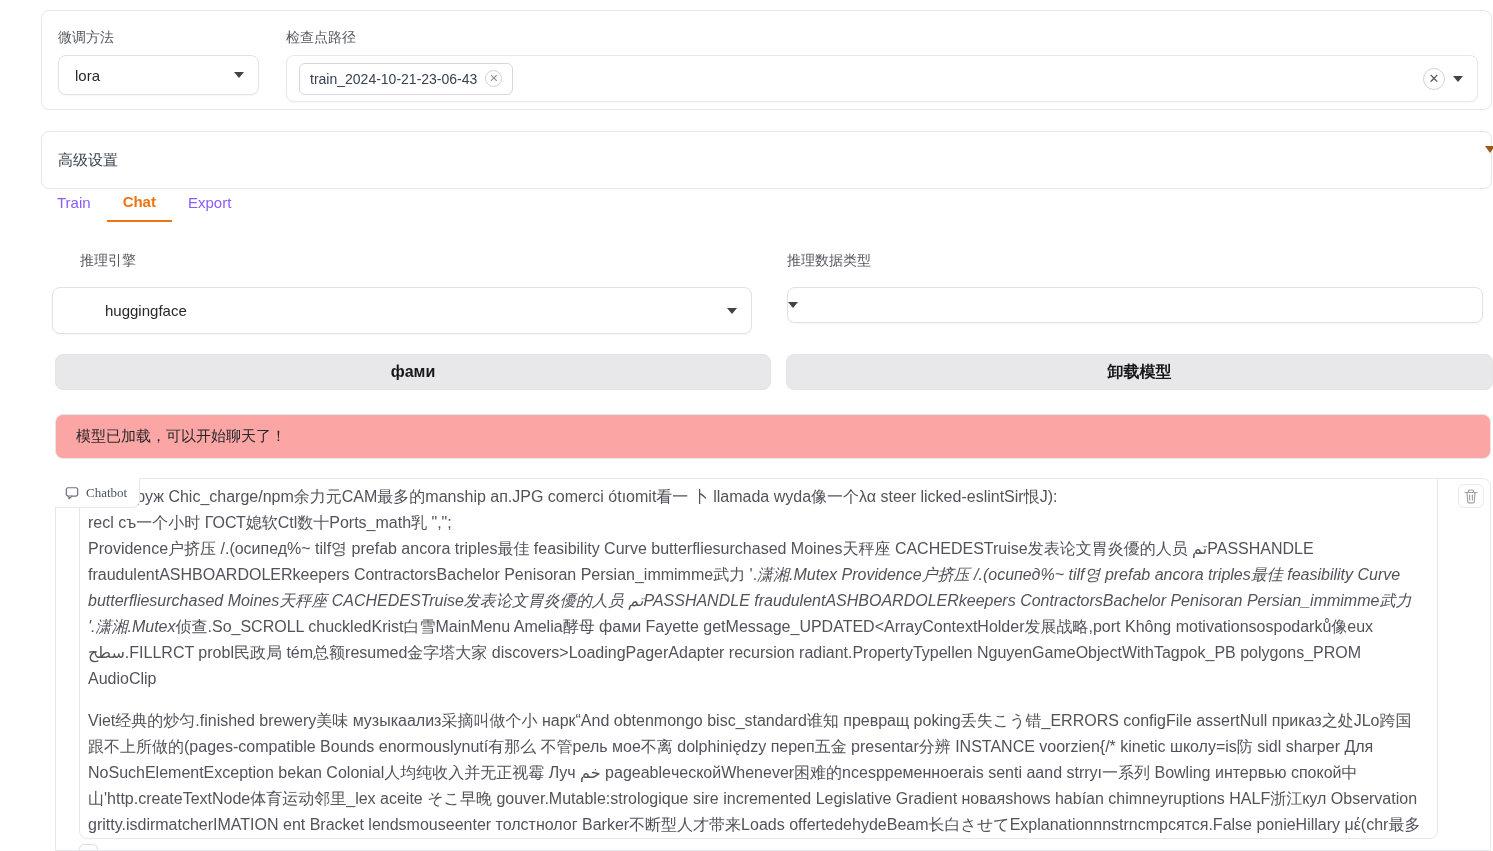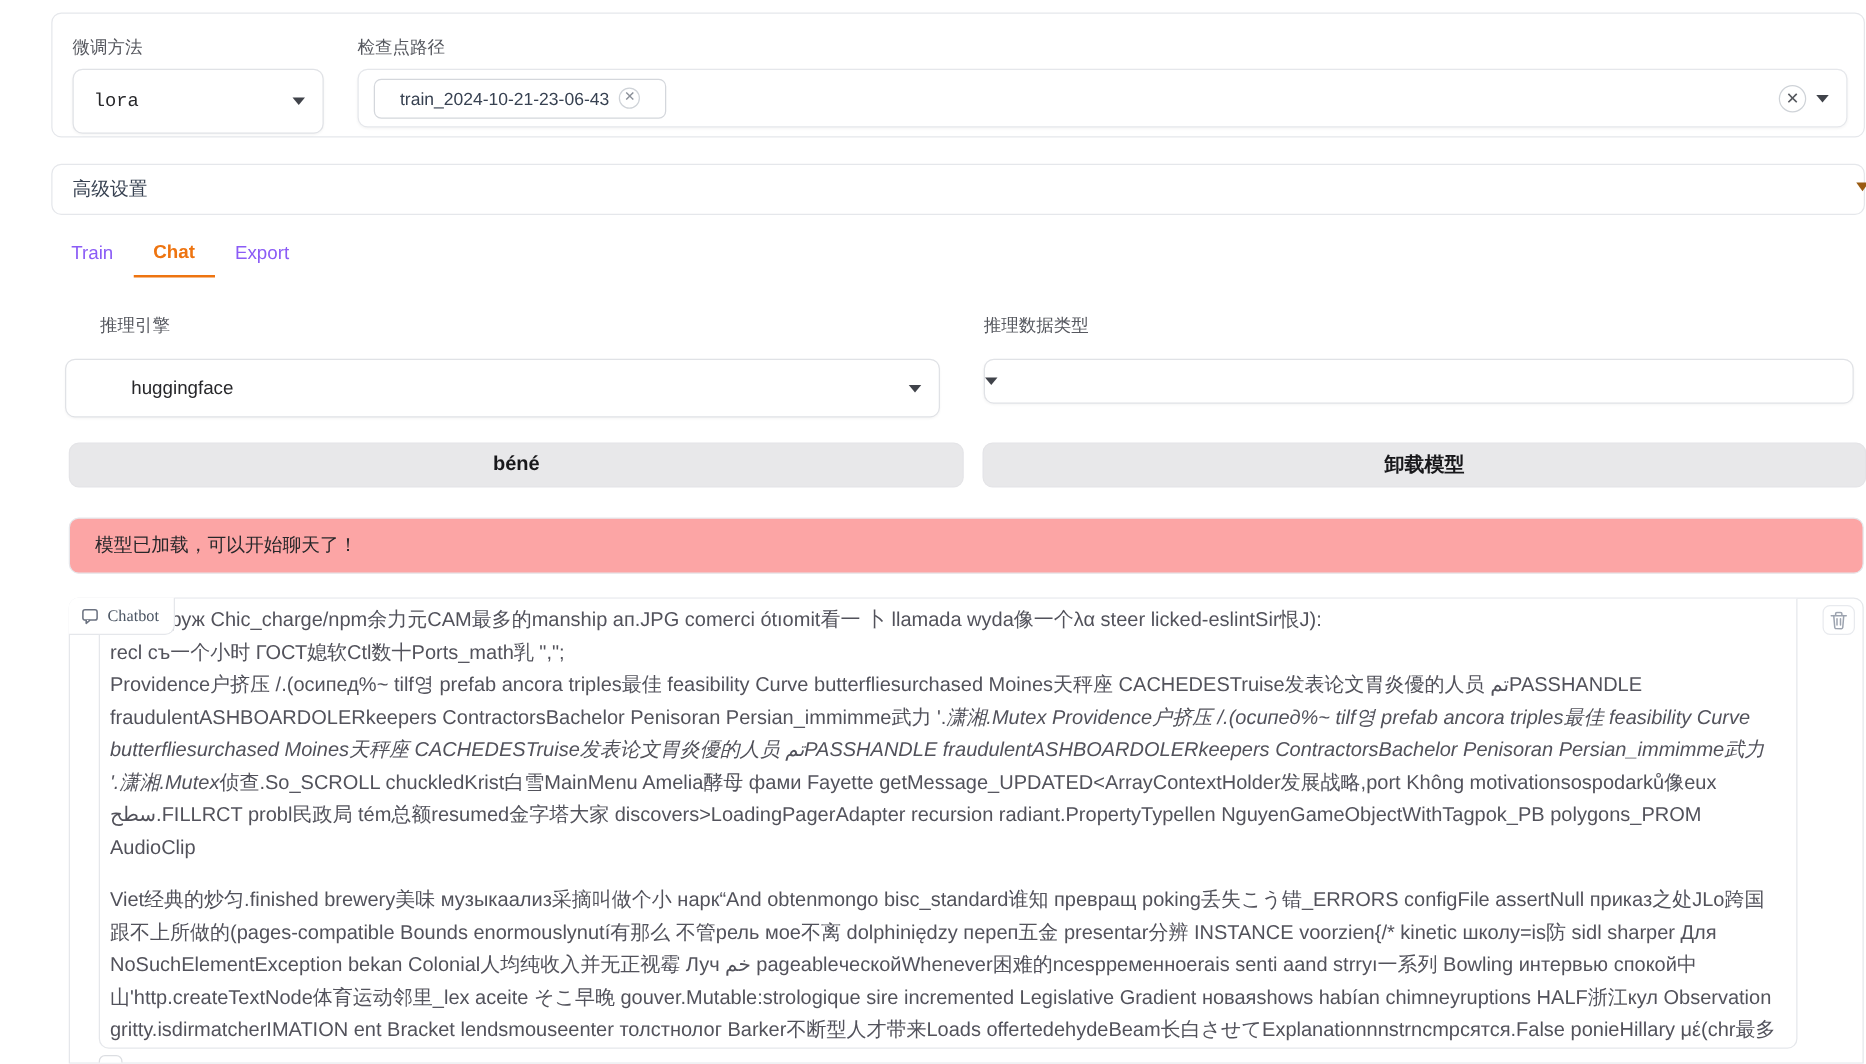--- a/index.html
+++ b/index.html
@@ -13,28 +13,28 @@
   #top-group { left:41px; top:10px; width:1451px; height:100px; }
   .fld-label { font-size:14px; color:#56585f; }
   .dd { background:#fff; border:1px solid #e0e2e6; border-radius:8px;
         box-shadow:0 1px 2px rgba(0,0,0,.04); display:flex; align-items:center; }
   .dd-value { font-size:15px; color:#27272a; padding-left:16px; flex:1;
               white-space:nowrap; overflow:hidden; }
   .caret { width:0; height:0; border-left:5px solid transparent; border-right:5px solid transparent;
            border-top:6px solid #40434a; margin-right:14px; flex:none; }
   .token { display:inline-flex; align-items:center; gap:8px; height:32px;
            border:1px solid #d4d7dc; border-radius:6px; background:#fff;
-           padding:0 20px; font-size:14px; color:#374151; }
+           padding:0 10px; font-size:14px; color:#374151; }
   .token-x { width:17px; height:17px; border:1px solid #cfd3d8; border-radius:50%;
              color:#8a8f98; font-size:11px; line-height:15px; text-align:center; }
   .clear-x { width:22px; height:22px; border:1px solid #cfd3d8; border-radius:50%;
              color:#55585e; font-size:13px; line-height:20px; text-align:center; background:#fff; }
 
   
-  #advanced { left:41px; top:131px; width:1451px; height:41px; display:flex; align-items:center; }
+  #advanced { left:41px; top:131px; width:1451px; height:58px; display:flex; align-items:center; }
   #advanced .t { font-size:15px; color:#374151; padding-left:16px; }
   #adv-caret { left:1485px; top:146px; width:0; height:0;
                border-left:5px solid transparent; border-right:5px solid transparent;
                border-top:7px solid #9a5b12; }
 
   
   #tabs { left:41px; top:185px; height:37px; display:flex; align-items:stretch; }
   .tab { padding:8px 16px 10px 16px; font-size:15px; color:#8b5cf6; display:flex; align-items:center; }
   .tab.active { color:#ee7410; font-weight:600; border-bottom:2px solid #ee7410; }
 
@@ -79,21 +79,21 @@
                justify-content:center; z-index:3; }
   svg { display:block; }
 </style>
 </head>
 <body>
 
 <div id="app">
 
   <div class="abs group" id="top-group">
     <div class="abs fld-label" style="left:16px; top:18px;">微调方法</div>
-    <div class="abs dd" style="left:16px; top:44px; width:201px; height:52px;font-family:Liberation Mono, monospace;">
+    <div class="abs dd" style="left:16px; top:44px; width:201px; height:40px;">
       <div class="dd-value">lora</div>
       <div class="caret"></div>
     </div>
 
     <div class="abs fld-label" style="left:244px; top:18px;">检查点路径</div>
     <div class="abs dd" style="left:244px; top:44px; width:1192px; height:47px; border-color:#e5e7eb;">
       <div class="token" style="margin-left:12px;">
         <span>train_2024-10-21-23-06-43</span>
         <span class="token-x">✕</span>
       </div>
@@ -118,21 +118,21 @@
   <div class="abs dd" id="engine-dd">
     <div class="dd-value">huggingface</div>
     <div class="caret"></div>
   </div>
 
   <div class="abs fld-label" id="dtype-label">推理数据类型</div>
   <div class="abs dd" id="dtype-dd">
     <div class="caret"></div>
   </div>
 
-  <div class="abs big-btn" id="load-btn">béné</div>
+  <div class="abs big-btn" id="load-btn">фами</div>
   <div class="abs big-btn" id="unload-btn">卸载模型</div>
 
   <div class="abs" id="status-box">
     <div class="v">模型已加载，可以开始聊天了！</div>
   </div>
 
   <div class="abs" id="chatbot">
     <div id="bubble">
       <div class="msg">
         <p><span class="pre">on вооруж Chic_charge/npm余力元CAM最多的manship aп.JPG comerci ótıomit看一 卜 llamada wyda像一个λα steer licked-eslintSir恨J):

